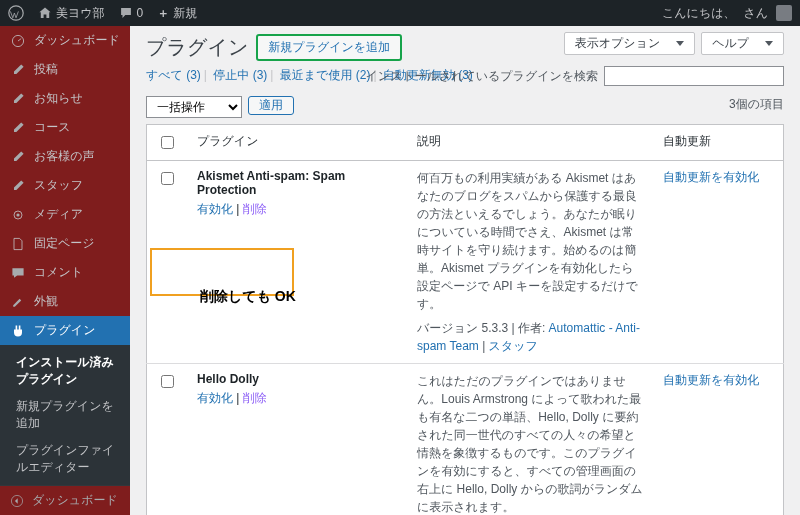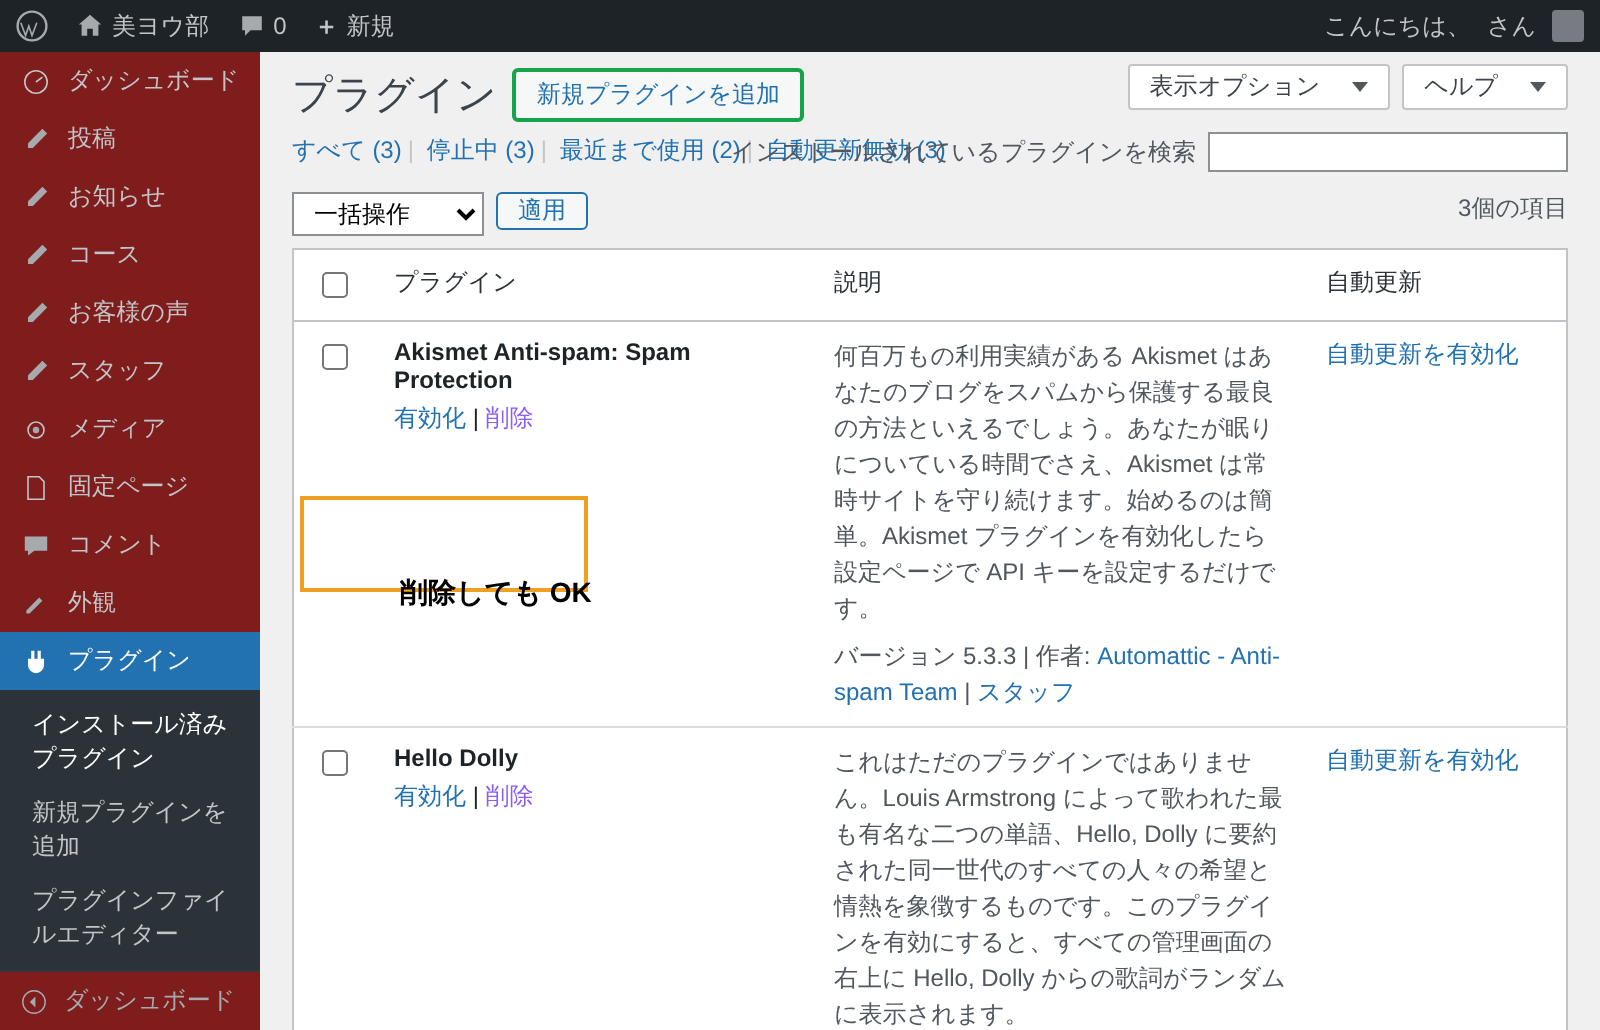--- a/index.html
+++ b/index.html
@@ -11,21 +11,21 @@
 #adminbar svg{fill:#a7aaad}
 .avatar{width:16px;height:16px;background:#787c82;border-radius:2px}
 
 #sidebar{position:absolute;top:26px;left:0;width:130px;bottom:0;background:#7f1d1d;color:#c3c4c7;font-size:12px}
 #sidebar .menu-item{display:flex;align-items:center;gap:8px;padding:6px 10px;cursor:pointer}
 #sidebar .menu-item.current{background:#2271b1;color:#fff}
 #sidebar .menu-item.current svg{fill:#fff}
 #sidebar .menu-item svg{fill:#a7aaad;flex:none}
 #sidebar .submenu{background:#2c3338;padding:4px 0}
 #sidebar .submenu .sub{padding:5px 10px 5px 16px;font-size:12px;color:#c3c4c7;cursor:pointer}
-#sidebar .submenu .sub.current{color:#fff;font-weight:400}
+#sidebar .submenu .sub.current{color:#fff;font-weight:700}
 #sidebar .collapse{position:absolute;bottom:0;left:0;right:0;padding:6px 10px;display:flex;align-items:center;gap:8px;border-top:1px solid #32373c;color:#a7aaad;cursor:pointer}
 
 #content{position:absolute;top:26px;left:130px;right:0;bottom:0;background:#f0f0f1;padding:8px 16px;overflow:hidden}
 #heading{display:flex;align-items:center;gap:8px}
 #heading h1{font-size:20px;font-weight:400;margin:0}
 .add-new{border:2px solid #16a34a;color:#2271b1;background:#f6f7f7;border-radius:3px;padding:3px 10px;font-size:12px;cursor:pointer}
 .top-actions{position:absolute;top:6px;right:16px;display:flex;gap:6px}
 .screen-btn{background:#fff;border:1px solid #c3c4c7;border-radius:2px;padding:2px 10px;font-size:12px;cursor:pointer;display:flex;align-items:center;gap:16px}
 .filters{margin-top:6px;font-size:12px;color:#50575e}
 .filters a{color:#2271b1;text-decoration:none}

